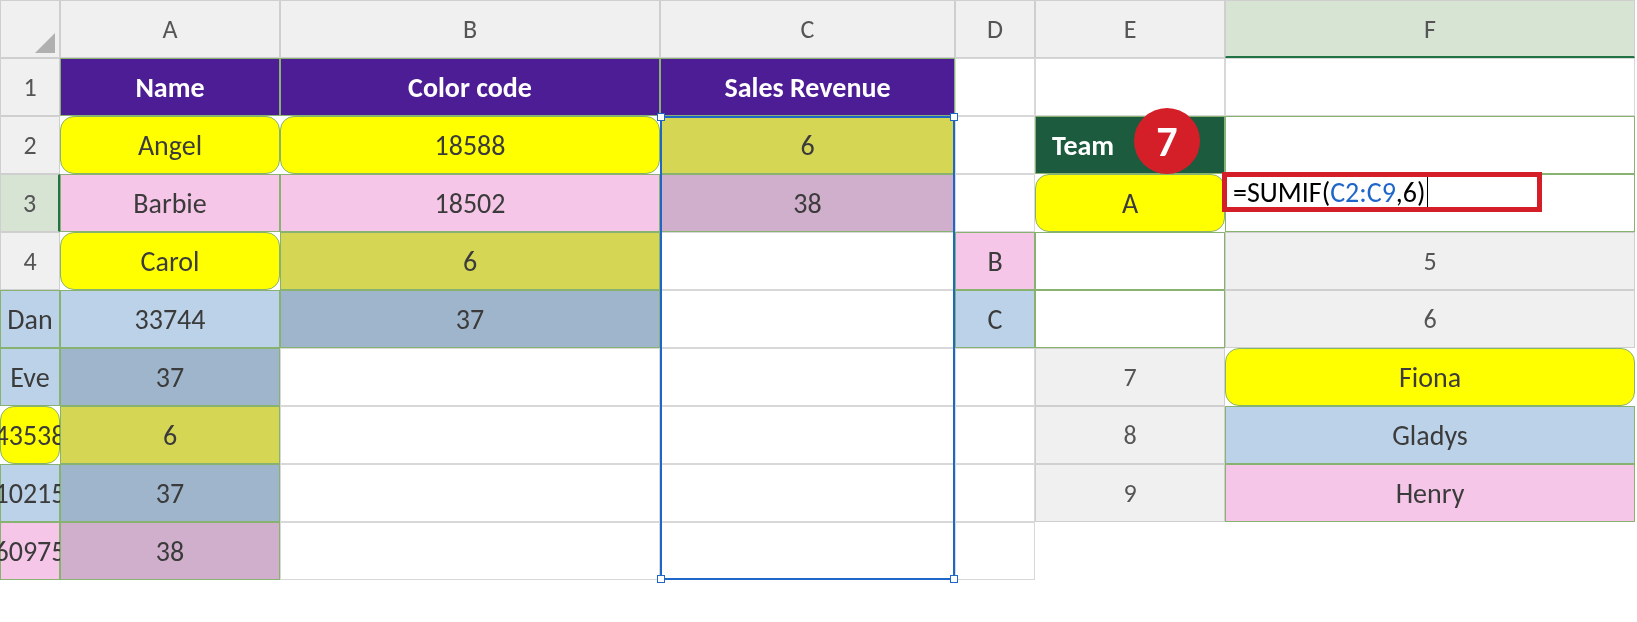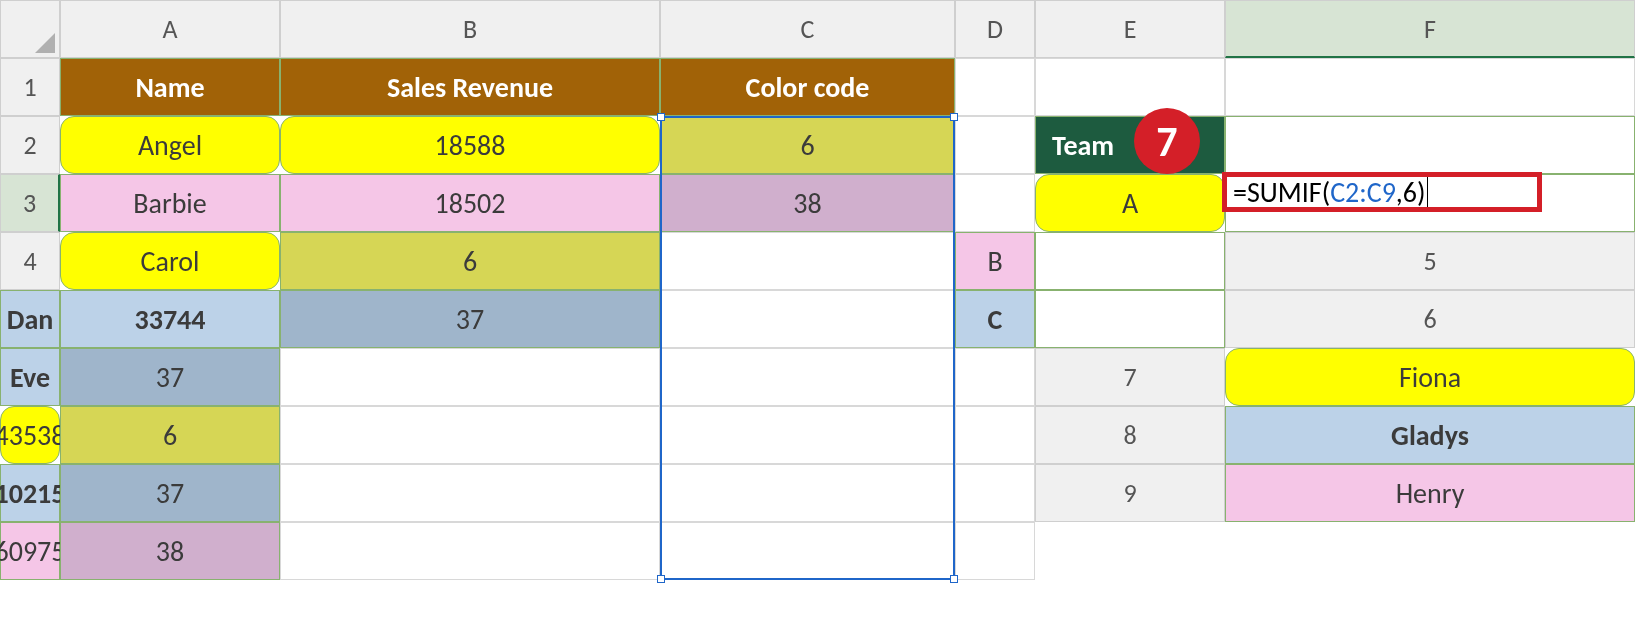--- a/index.html
+++ b/index.html
@@ -39,28 +39,28 @@
   .corner::after {
     content: "";
     position: absolute;
     right: 4px; bottom: 4px;
     width: 0; height: 0;
     border-style: solid;
     border-width: 0 0 20px 20px;
     border-color: transparent transparent #b0b0b0 transparent;
   }
   .header-dark {
-    background: #a16207;
+    background: #4c1d95;
     color: #fff;
     font-weight: bold;
     font-size: 28px;
   }
   .yellow { background: #ffff00; border-radius: 14px; }
   .pink   { background: #f5c6e7; }
-  .blue   { background: #bcd2e8; font-weight: bold; }
+  .blue   { background: #bcd2e8; }
   .yellow-sel { background: #d6d655; }
   .pink-sel   { background: #d0afcd; text-align: right; }
   .blue-sel   { background: #9fb5cb; }
   .data-cell { border: 1px solid #88b26f; }
   .range-sel {
     position: absolute;
     border: 2px solid #1f66c9;
     pointer-events: none;
     z-index: 5;
   }
@@ -119,22 +119,22 @@
   <div class="cell corner"></div>
   <div class="cell colhdr">A</div>
   <div class="cell colhdr">B</div>
   <div class="cell colhdr">C</div>
   <div class="cell colhdr">D</div>
   <div class="cell colhdr">E</div>
   <div class="cell colhdr sel">F</div>
 
   <div class="cell rowhdr">1</div>
   <div class="cell header-dark data-cell">Name</div>
+  <div class="cell header-dark data-cell">Color code</div>
   <div class="cell header-dark data-cell">Sales Revenue</div>
-  <div class="cell header-dark data-cell">Color code</div>
   <div class="cell"></div>
   <div class="cell"></div>
   <div class="cell"></div>
 
   <div class="cell rowhdr">2</div>
   <div class="cell data-cell yellow">Angel</div>
   <div class="cell data-cell yellow">18588</div>
   <div class="cell data-cell yellow-sel">6</div>
   <div class="cell"></div>
   <div class="cell team-hdr data-cell">Team</div>

